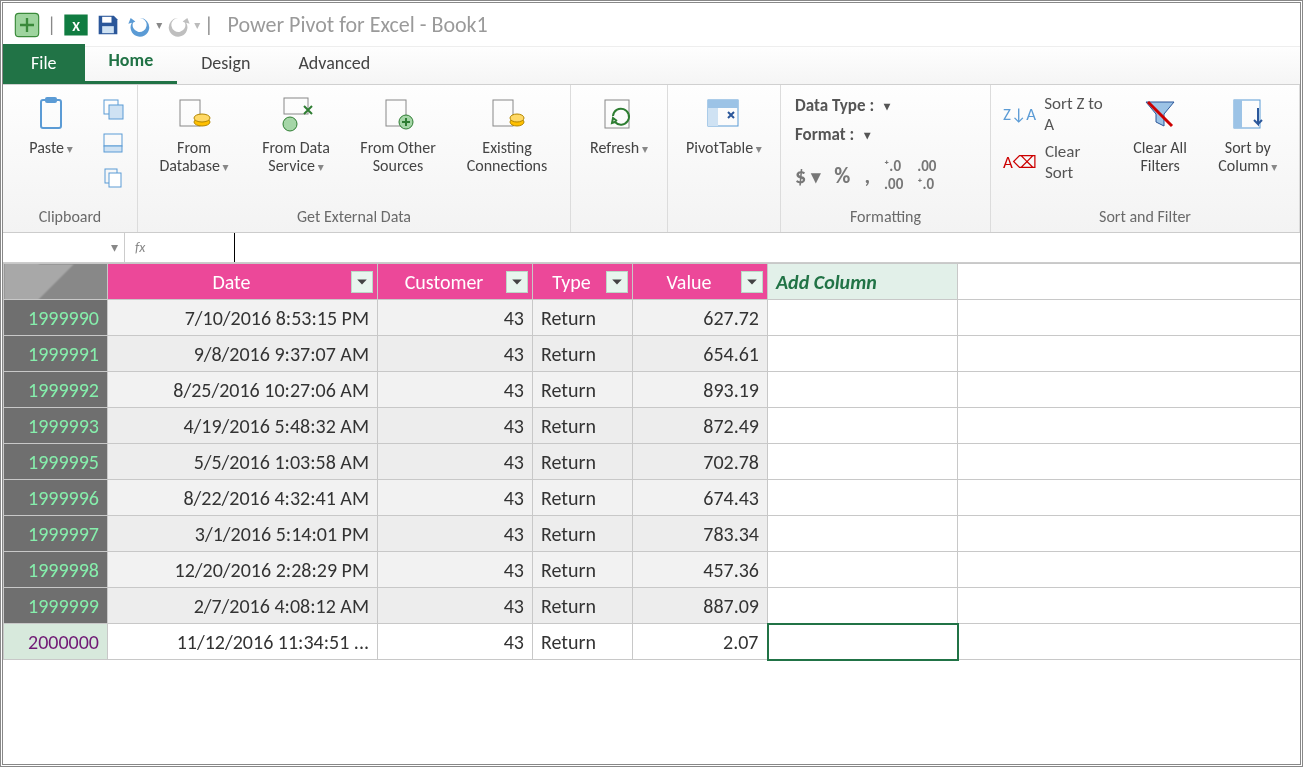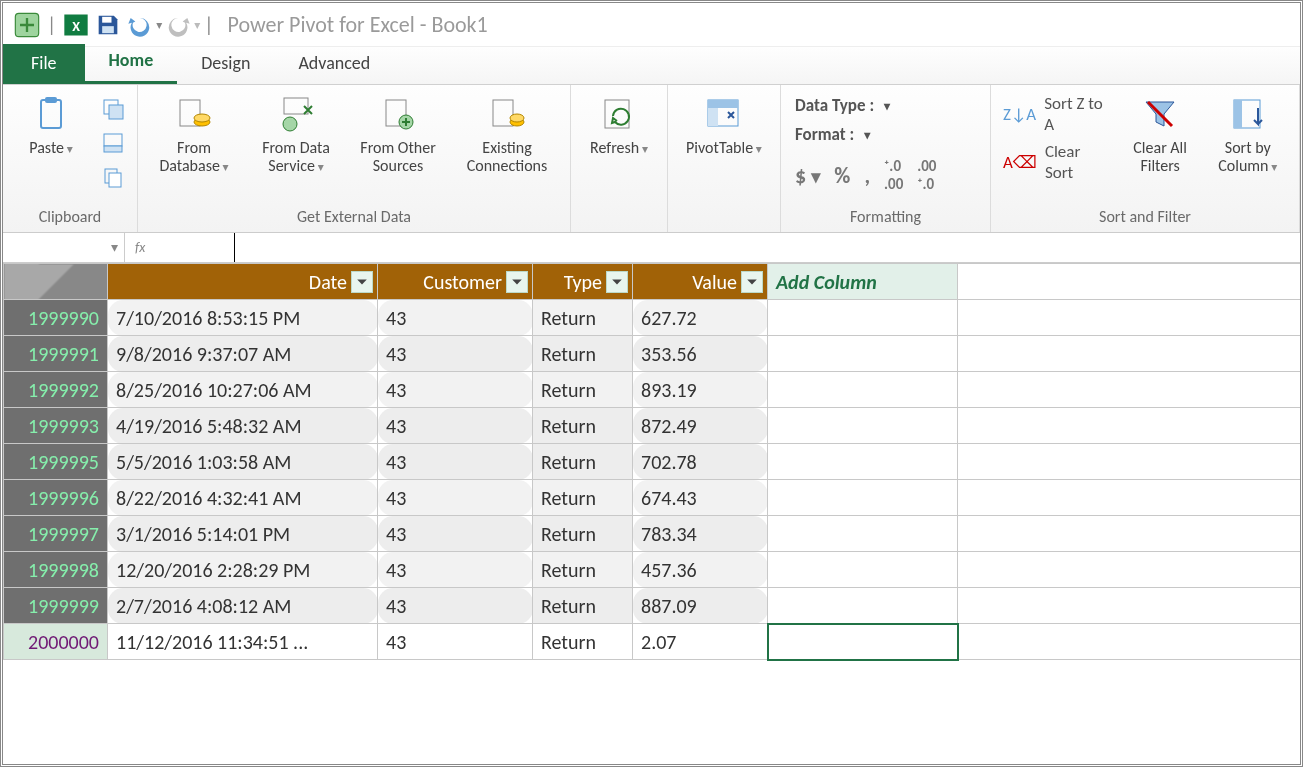--- a/index.html
+++ b/index.html
@@ -143,24 +143,24 @@
     border: 1px solid #c8c8c8;
     font-size: 20px;
     height: 36px;
     padding: 0 8px;
   }
   table.grid th.corner {
     width: 104px;
     background: linear-gradient(135deg, #a8a8a8 49%, #888 51%);
   }
   table.grid th.col-head {
-    background: #a16207;
+    background: #ec4899;
     color: #fff;
     font-weight: 400;
-    text-align: right;
+    text-align: center;
     position: relative;
     padding-right: 30px;
   }
   .filter-btn {
     position:absolute; right:4px; top:50%; transform:translateY(-50%);
     width:22px; height:22px; background:#e8f5ee; border:1px solid #bcd9c8;
     display:flex; align-items:center; justify-content:center; cursor:pointer;
   }
   .filter-btn svg{width:12px;height:12px;}
   th.add-col {
@@ -172,21 +172,21 @@
     border:1px solid #c8d8ce;
   }
   td.row-head {
     background: #6f6f6f;
     color:#86efac;
     text-align: right;
     width:104px;
   }
   tr.selected td.row-head { background:#d7e9dc; color:#701a75;margin-left:41px; }
   td.data { background:#f2f2f2; }
-  td.data.right { text-align:left;border-radius:15px; }
+  td.data.right { text-align:right; }
   td.data.left { text-align:left; }
   tr.alt td.data { background:#ededed; }
   td.empty { background:#fff; }
   td.selected-cell { border:2px solid #217346 !important; background:#fff; }
   tr.selected td.data { background:#fff; }
 
   .dd-caret::after{content:" ▾"; font-size:12px; color:#888;}
 </style>
 </head>
 <body>
@@ -468,21 +468,21 @@
           <td class="data left">Return</td>
           <td class="data right">627.72</td>
           <td class="empty "></td>
           <td class="empty" style="border-right:none"></td>
         </tr>
         <tr class="alt">
           <td class="row-head">1999991</td>
           <td class="data right">9/8/2016 9:37:07 AM</td>
           <td class="data right">43</td>
           <td class="data left">Return</td>
-          <td class="data right">353.56</td>
+          <td class="data right">654.61</td>
           <td class="empty "></td>
           <td class="empty" style="border-right:none"></td>
         </tr>
         <tr>
           <td class="row-head">1999992</td>
           <td class="data right">8/25/2016 10:27:06 AM</td>
           <td class="data right">43</td>
           <td class="data left">Return</td>
           <td class="data right">893.19</td>
           <td class="empty "></td>

